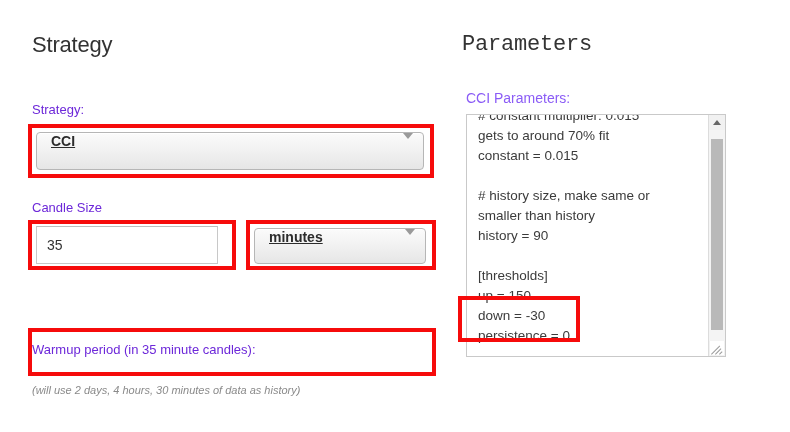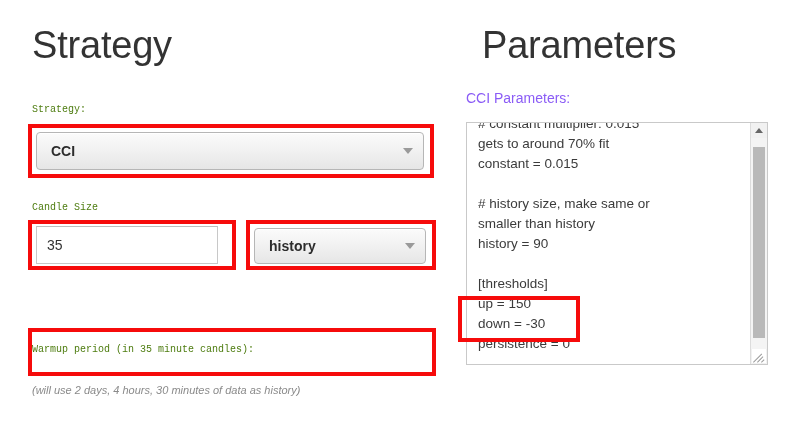--- a/index.html
+++ b/index.html
@@ -17,35 +17,34 @@
   }
 
   .panel { position: absolute; top: 0; }
   .panel-left  { left: 0;   width: 450px; height: 432px; }
   .panel-right { left: 450px; width: 340px; height: 432px; }
 
   h1.heading {
     position: absolute;
     margin: 0;
     font-weight: normal;
-    font-size: 38px;
+    font-size: 22px;
     line-height: 30px;
     color: #333333;
     letter-spacing: -0.2px;
   }
   .panel-left h1.heading  { left: 32px; top: 30px; }
-  .panel-right h1.heading { left: 32px; top: 30px; }
+  .panel-right h1.heading { left: 12px; top: 30px; font-family: Liberation Mono, monospace; }
 
   .field-label {
     position: absolute;
-    font-size: 10px;
+    font-size: 13px;
     line-height: 16px;
-    color: #4d7c0f;
+    color: #6d28d9;
     white-space: nowrap;
-    font-family: Liberation Mono, monospace;
   }
   .field-label-dark {
     position: absolute;
     font-size: 14px;
     line-height: 17px;
     color: #8b5cf6;
     white-space: nowrap;
   }
 
   
@@ -61,23 +60,24 @@
   .sel {
     position: absolute;
     box-sizing: border-box;
     border: 1px solid #b6b6b6;
     border-radius: 4px;
     background: linear-gradient(to bottom, #fbfbfb 0%, #f2f2f2 45%, #e6e6e6 100%);
     color: #2c2c2c;
     font-size: 14px;
     font-weight: bold;
     display: flex;
-    align-items: center;
+    align-items: flex-start;
     padding: 0 10px 0 14px;
     box-shadow: 0 1px 0 rgba(255,255,255,0.85) inset;
+    text-decoration: underline;
   }
   .sel .sel-value { flex: 1 1 auto; white-space: nowrap; }
   .sel .caret {
     width: 0; height: 0;
     border-left: 5px solid transparent;
     border-right: 5px solid transparent;
     border-top: 6px solid #9a9a9a;
     flex: 0 0 auto;
   }
 
@@ -193,42 +193,42 @@
     <span class="caret"></span>
   </div>
 
   <div class="field-label" style="left:32px; top:200px;">Candle Size</div>
 
   <div class="tinput" style="left:36px; top:226px; width:182px; height:38px;">
     <span>35</span>
   </div>
 
   <div class="sel" style="left:254px; top:228px; width:172px; height:36px;">
-    <span class="sel-value">history</span>
+    <span class="sel-value">minutes</span>
     <span class="caret"></span>
   </div>
 
   <div class="field-label" style="left:32px; top:306px;margin-top:36px;">Warmup period (in 35 minute candles):</div>
 
 
   <div class="note" style="left:32px; top:384px;">(will use 2 days, 4 hours, 30 minutes of data as history)</div>
 
   <div class="hl" style="left: 28px; top: 124px; width: 406px; height: 54px; border-color: rgb(246, 11, 11);"></div>
   <div class="hl" style="left: 28px; top: 220px; width: 208px; height: 50px; border-color: rgb(246, 11, 11);"></div>
   <div class="hl" style="left: 246px; top: 220px; width: 190px; height: 50px; border-color: rgb(246, 11, 11);"></div>
   <div class="hl" style="left: 28px; top: 328px; width: 408px; height: 48px; border-color: rgb(246, 11, 11);"></div>
 </div>
 
 <div class="panel panel-right">
 
   <h1 class="heading">Parameters</h1>
 
   <div class="field-label-dark" style="left:16px; top:90px;">CCI Parameters:</div>
 
-  <div class="ta-wrap" style="left:16px; top:122px; width:302px; height:243px;">
+  <div class="ta-wrap" style="left:16px; top:114px; width:260px; height:243px;">
     <div class="ta-text"># constant multiplier: 0.015
 gets to around 70% fit
 constant = 0.015
 
 # history size, make same or
 smaller than history
 history = 90
 
 [thresholds]
 up = 150

